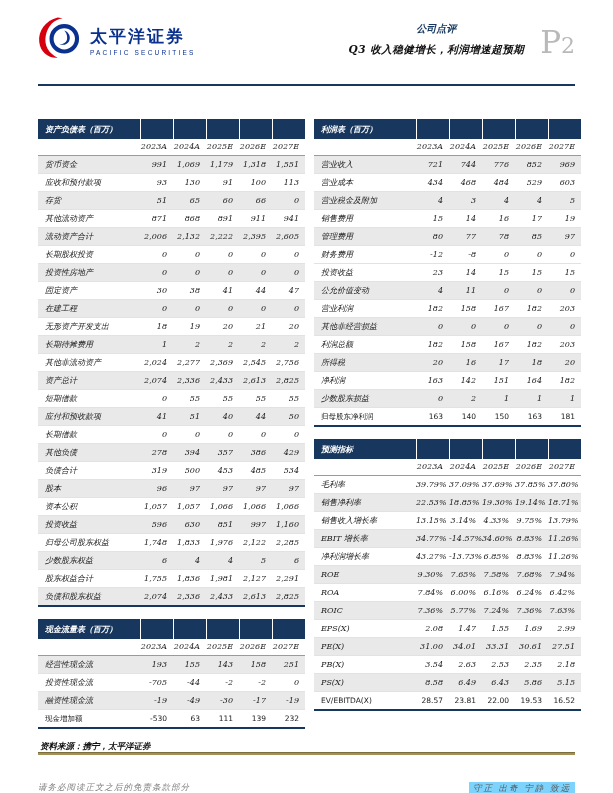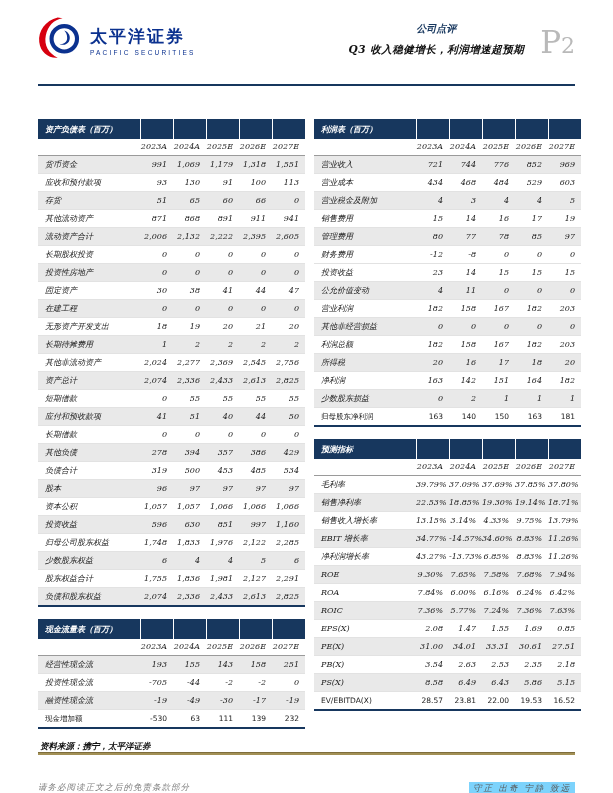--- a/index.html
+++ b/index.html
@@ -578,21 +578,21 @@
               <td class="num">7.24%</td>
               <td class="num">7.36%</td>
               <td class="num">7.63%</td>
             </tr>
             <tr class="datarow">
               <td class="label">EPS(X)</td>
               <td class="num">2.08</td>
               <td class="num">1.47</td>
               <td class="num">1.55</td>
               <td class="num">1.69</td>
-              <td class="num">0.85</td>
+              <td class="num">2.99</td>
             </tr>
             <tr class="datarow stripe">
               <td class="label">PE(X)</td>
               <td class="num">31.00</td>
               <td class="num">34.01</td>
               <td class="num">33.31</td>
               <td class="num">30.61</td>
               <td class="num">27.51</td>
             </tr>
             <tr class="datarow">

